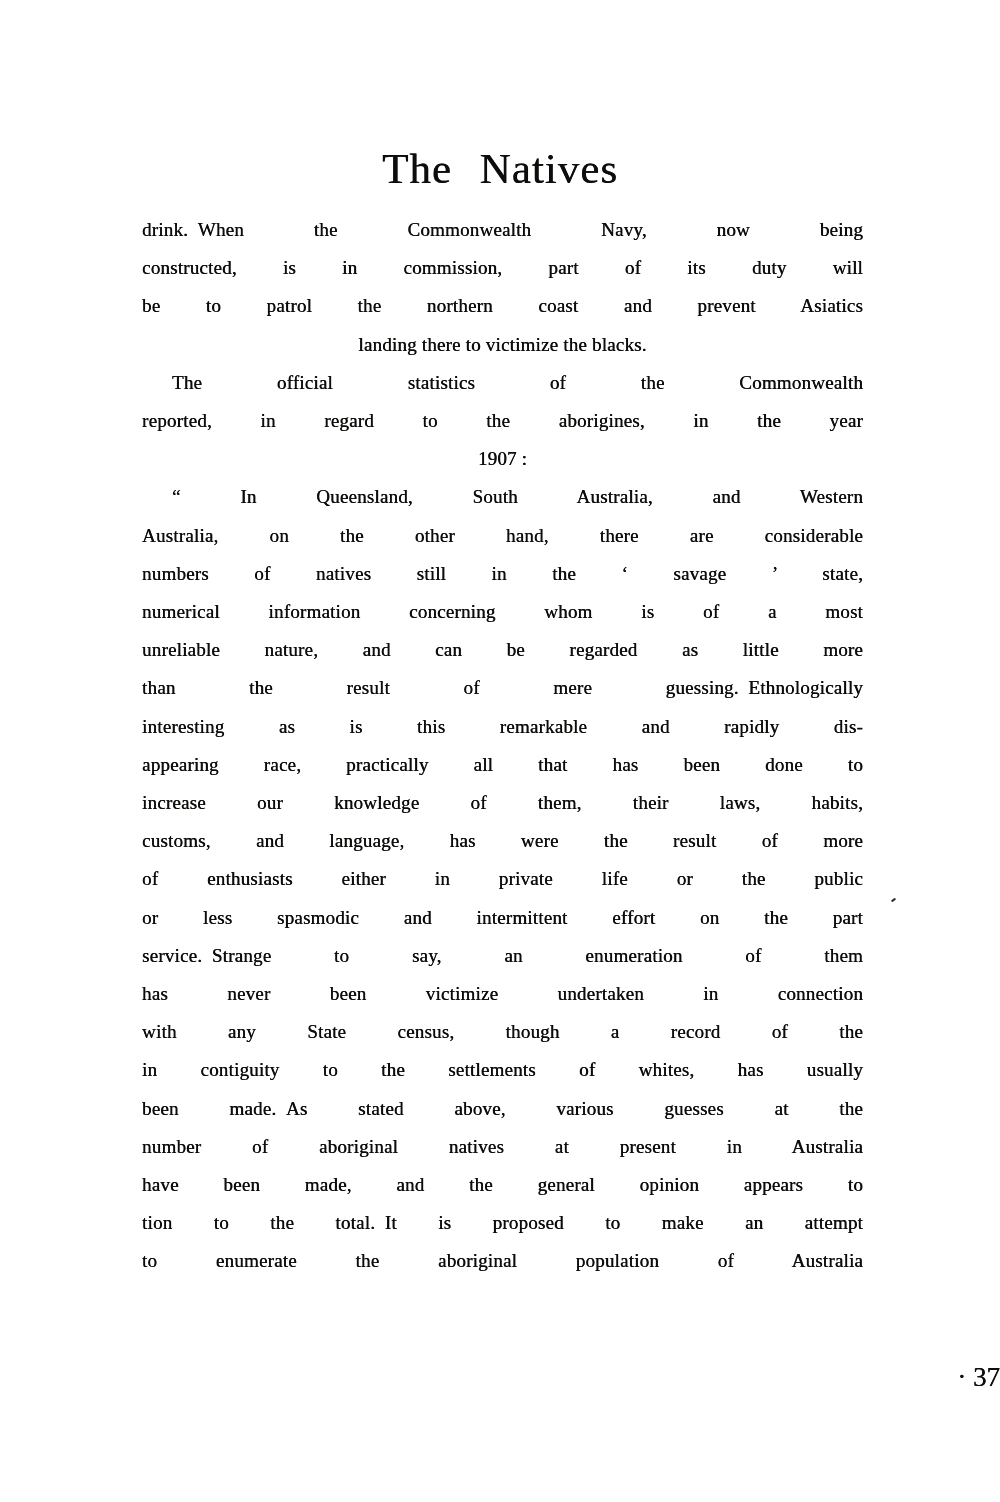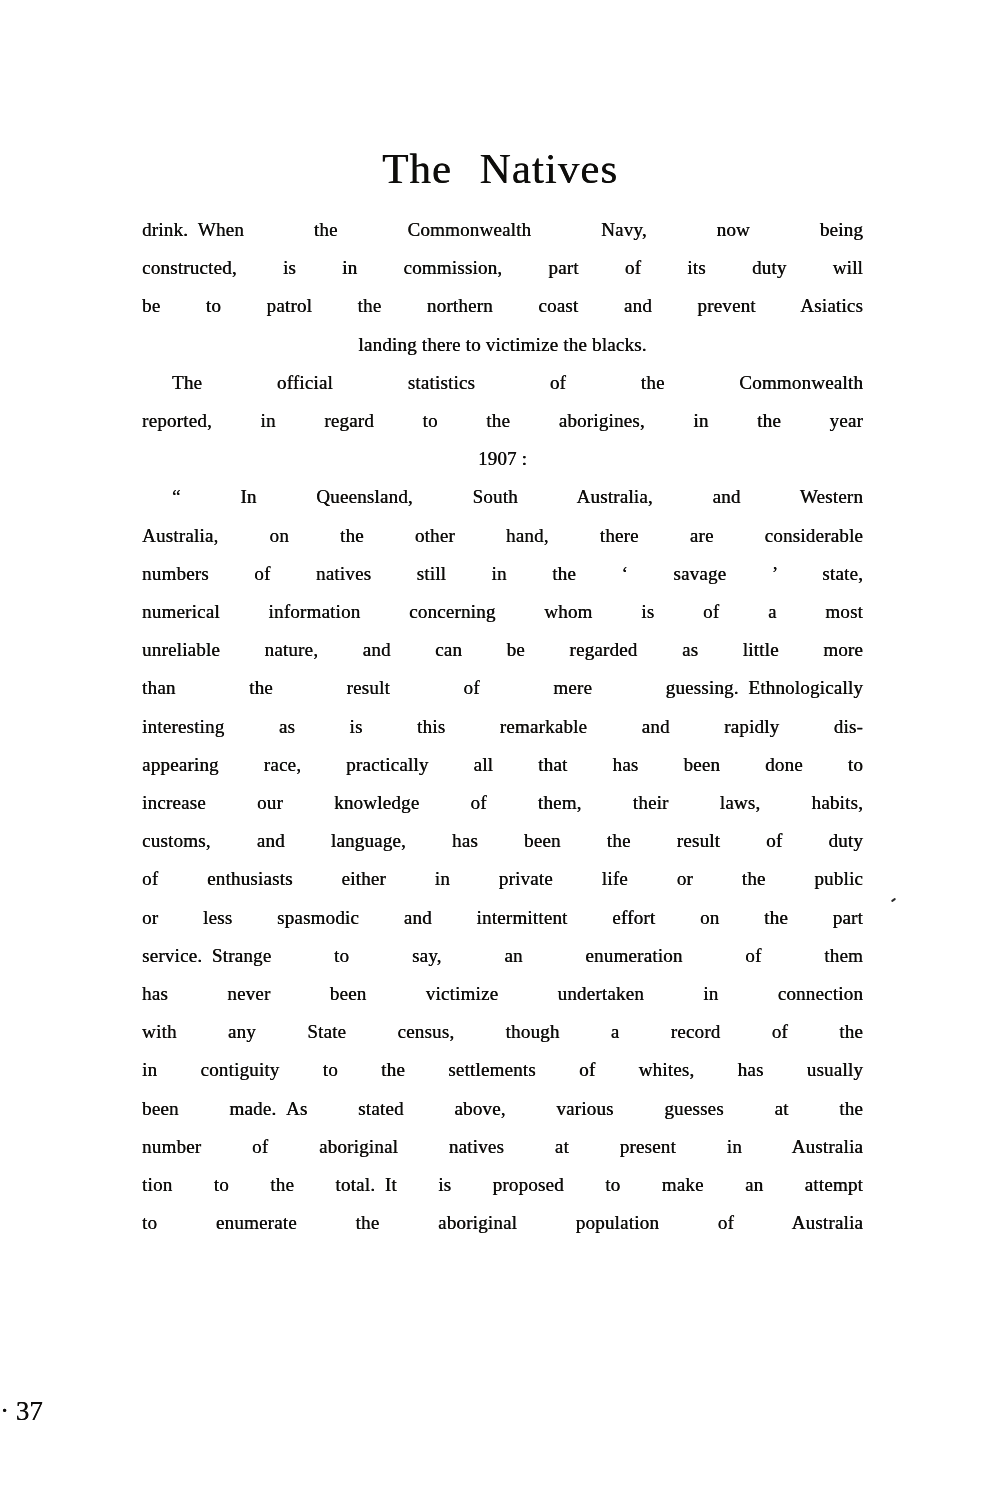--- a/index.html
+++ b/index.html
@@ -46,24 +46,24 @@
   }
   .line.end {
     text-align: center;
     text-align-last: auto;
   }
   .line.indent {
     padding-left: 30px;
   }
   .pagenum {
     position: absolute;
-    top: 1396px;
+    top: 1362px;
     left: 0;
     width: 100%;
-    text-align: left;
+    text-align: right;
     font-size: 27px;
     text-shadow: 0.35px 0 0 currentColor;
   }
   .speck {
     position: absolute;
     left: 891px;
     top: 899px;
     width: 5px;
     height: 2px;
     background: #2a2a2a;
@@ -88,29 +88,30 @@
     <div class="line end">1907 :</div>
     <div class="line indent">“ In Queensland, South Australia, and Western</div>
     <div class="line">Australia, on the other hand, there are considerable</div>
     <div class="line">numbers of natives still in the ‘ savage ’ state,</div>
     <div class="line">numerical information concerning whom is of a most</div>
     <div class="line">unreliable nature, and can be regarded as little more</div>
     <div class="line">than the result of mere guessing. Ethnologically</div>
     <div class="line">interesting as is this remarkable and rapidly dis-</div>
     <div class="line">appearing race, practically all that has been done to</div>
     <div class="line">increase our knowledge of them, their laws, habits,</div>
-    <div class="line">customs, and language, has been the result of duty</div>
+    <div class="line">customs, and language, has were the result of more</div>
     <div class="line">of enthusiasts either in private life or the public</div>
     <div class="line">or less spasmodic and intermittent effort on the part</div>
     <div class="line">service. Strange to say, an enumeration of them</div>
     <div class="line">has never been victimize undertaken in connection</div>
     <div class="line">with any State census, though a record of the</div>
     <div class="line">in contiguity to the settlements of whites, has usually</div>
     <div class="line">been made. As stated above, various guesses at the</div>
     <div class="line">number of aboriginal natives at present in Australia</div>
+    <div class="line">have been made, and the general opinion appears to</div>
     <div class="line">tion to the total. It is proposed to make an attempt</div>
     <div class="line">to enumerate the aboriginal population of Australia</div>
   </div>
 
   <div class="pagenum">· 37</div>
 
   <div class="speck"></div>
 
 </div>
 

